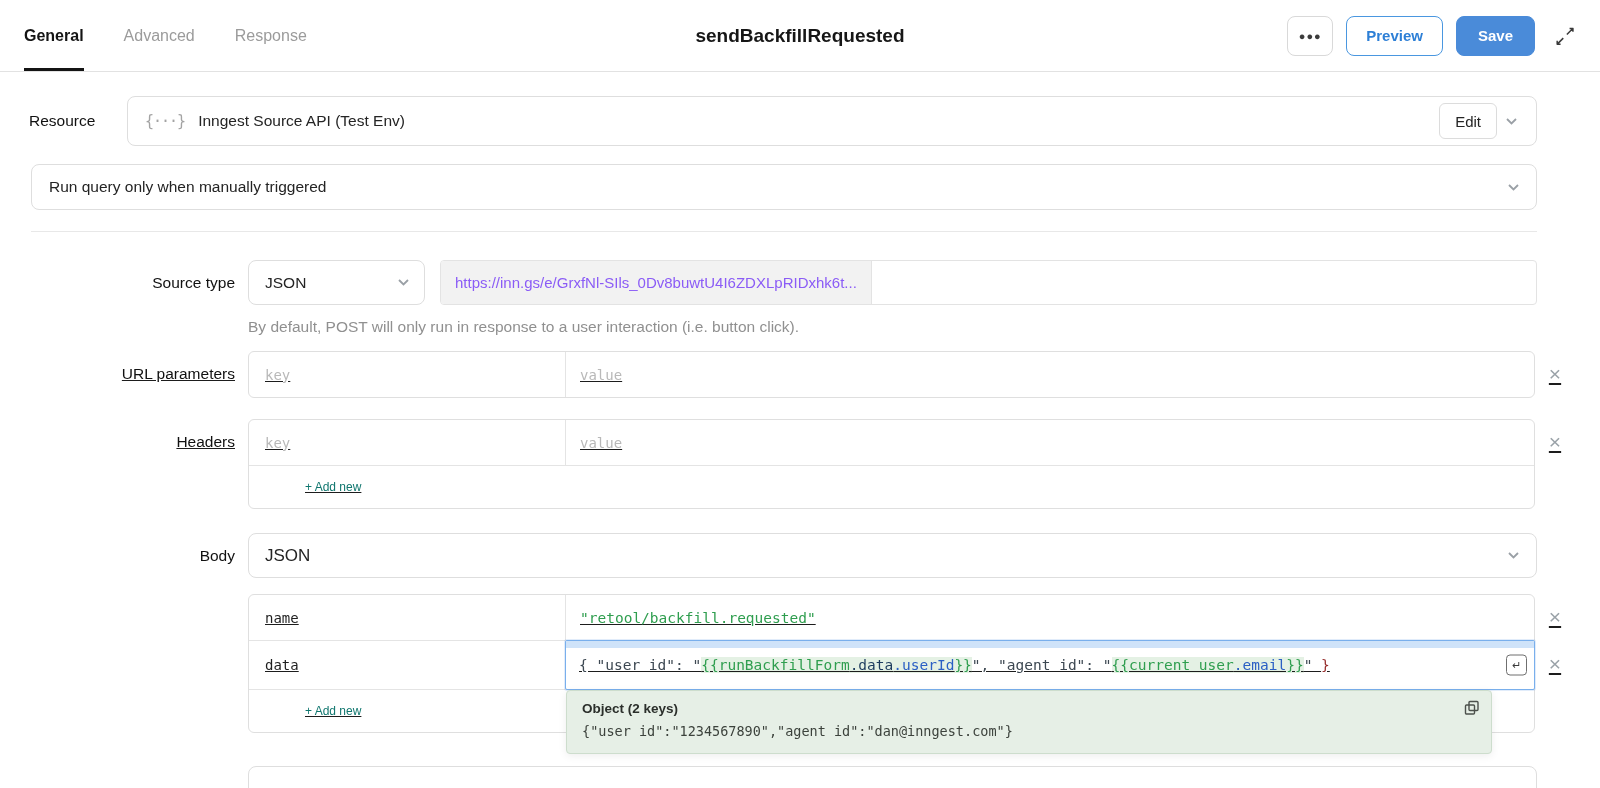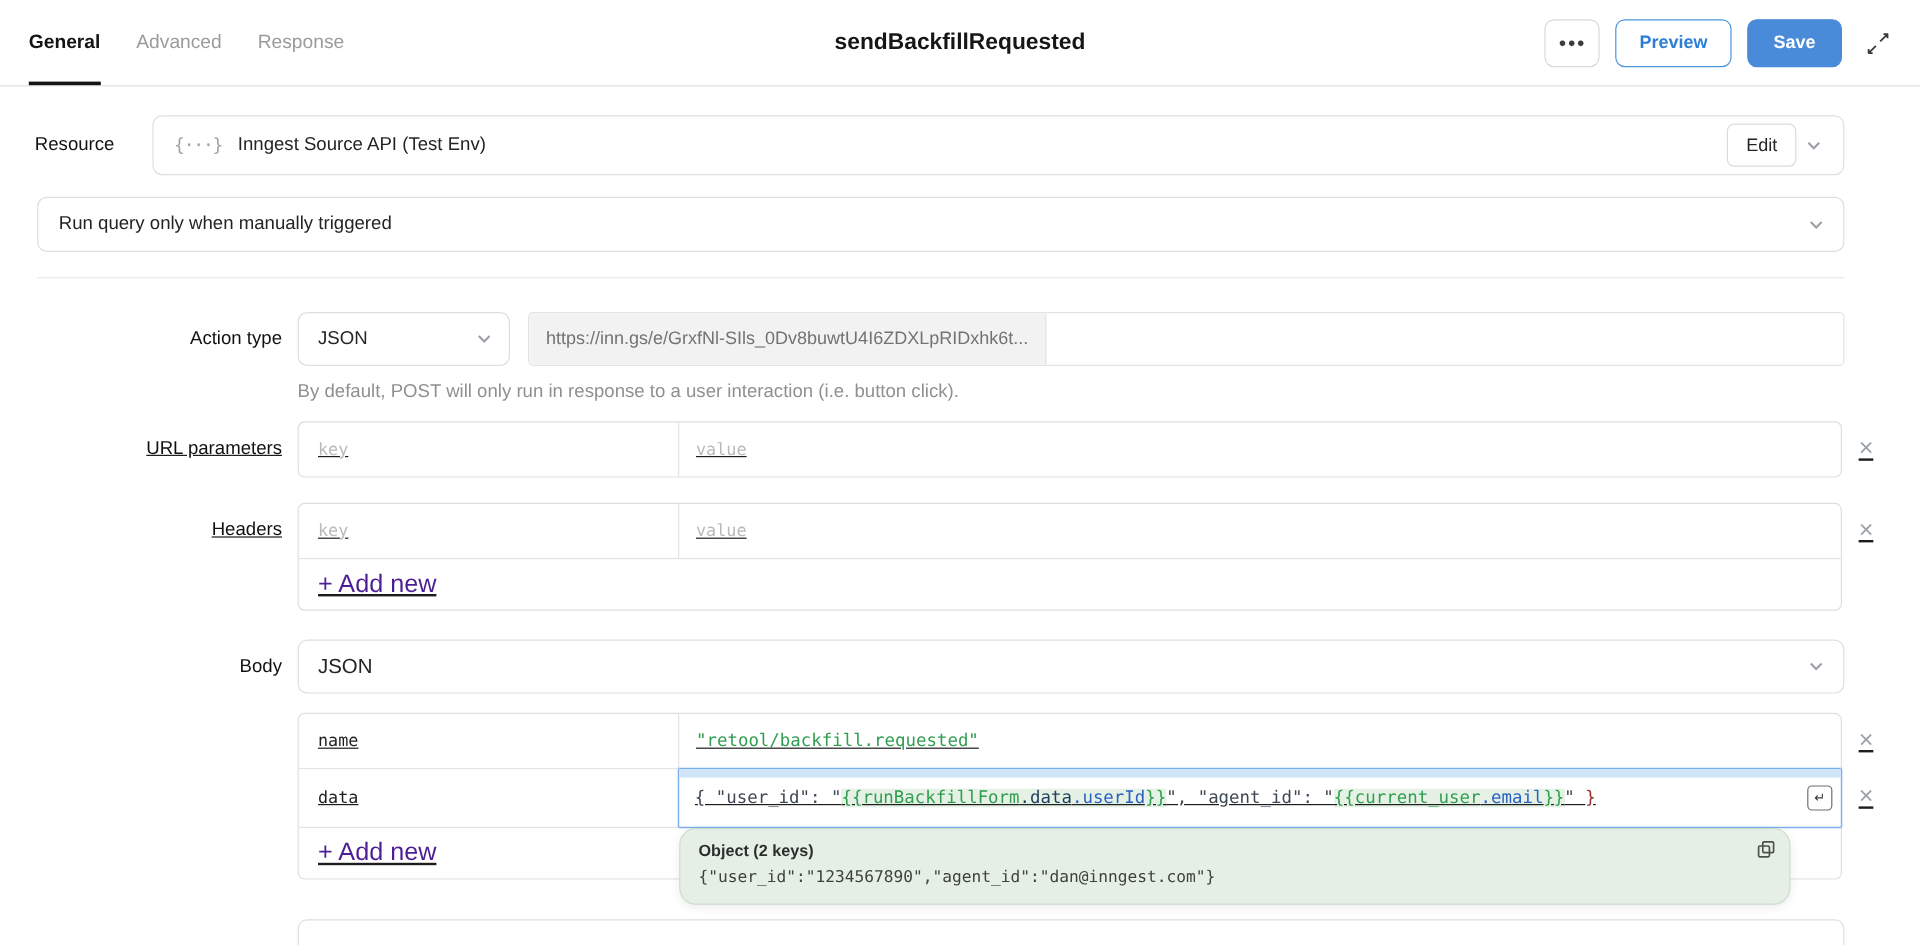--- a/index.html
+++ b/index.html
@@ -6,21 +6,21 @@
   html,body { background:#fff; }
   .page {
     position:relative; width:1600px; height:788px; overflow:hidden;
     font-family:"Liberation Sans", sans-serif; color:#1d1d1d; background:#fff;
   }
   
   .header {
     position:relative; height:72px; border-bottom:1px solid #e2e2e2;
     display:flex; align-items:center; padding:0 24px;
   }
-  .tabs { display:flex; gap:30px; height:100%; }
+  .tabs { display:flex; gap:40px; height:100%; }
   .tab { display:flex; align-items:center; height:100%; font-size:16px; color:#9b9b9b; cursor:pointer; position:relative; }
   .tab.active { color:#141414; font-weight:700; }
   .tab.active::after { content:""; position:absolute; left:0; right:0; bottom:0; height:3px; background:#141414; }
   .q-title { position:absolute; left:50%; transform:translateX(-50%); font-size:19px; font-weight:700; color:#161616; }
   .header-right { margin-left:auto; display:flex; align-items:center; gap:13px; }
   .btn { border-radius:8px; font-size:15px; font-weight:600; height:40px; display:flex; align-items:center; justify-content:center; cursor:pointer; background:#fff; }
   .btn-more { width:46px; border:1px solid #d9d9d9; color:#3c3c3c; font-size:11px; letter-spacing:1px; }
   .btn-preview { padding:0 19px; border:1px solid #4a97e0; color:#2d7fd6; }
   .btn-save { padding:0 21px; border:1px solid #4a8bd9; background:#4a8bd9; color:#fff; }
   .expand-icon { position:relative; width:22px; height:22px; margin-left:6px; cursor:pointer; }
@@ -52,38 +52,38 @@
   .action-row { margin:28px 63px 0 0; height:45px; }
   .method-select {
     width:177px; height:45px; border:1px solid #dedede; border-radius:8px;
     display:flex; align-items:center; padding:0 6px 0 16px; font-size:15.5px; color:#242424; cursor:pointer; flex:none;
   }
   .method-select .grow { flex:1; }
   .gap15 { width:15px; flex:none; }
   .url-field { flex:1; height:45px; display:flex; border:1px solid #e3e3e3; border-radius:4px; overflow:hidden; }
   .url-base {
     background:#f2f2f2; display:flex; align-items:center; padding:0 14px;
-    font-size:15px; color:#737373; border-right:1px solid #e3e3e3; white-space:nowrap;
+    font-size:15px; color:#8b5cf6; border-right:1px solid #e3e3e3; white-space:nowrap;
   }
   .url-path { flex:1; border:none; outline:none; padding:0 14px; font-family:"DejaVu Sans Mono",monospace; font-size:14px; color:#333; background:#fff; }
   .url-path::placeholder { color:#b9b9b9; }
   .helper-text { margin:13px 63px 0 248px; font-size:15.5px; color:#909090; }
   
   .kv-row-outer { margin-right:25px; align-items:flex-start;text-decoration:underline; }
   .kv-row-outer .form-label { line-height:46px; }
   .kv-group { flex:1; border:1px solid #dfdfdf; border-radius:6px; background:#fff; overflow:visible; }
   .kv-line { display:flex; height:45px; }
   .kv-line + .kv-line, .addnew-line { border-top:1px solid #e4e4e4; }
   .kv-key { width:317px; flex:none; border-right:1px solid #e4e4e4; display:flex; align-items:center; padding:0 2px 0 16px; }
   .kv-key input, .kv-val input { width:100%; border:none; outline:none; font-family:"DejaVu Sans Mono",monospace; font-size:14px; color:#1f1f1f; background:transparent; }
   .kv-key input::placeholder, .kv-val input::placeholder { color:#b9b9b9; }
   .kv-val { flex:1; display:flex; align-items:center; padding:0 14px; min-width:0; }
   .kv-keytext { font-family:"DejaVu Sans Mono",monospace; font-size:14px; color:#1f1f1f; }
   .addnew-line { height:43px; display:flex; align-items:center; padding:0 16px; }
-  .addnew-link { color:#4c1d95; font-size:21px; cursor:pointer; }
+  .addnew-link { color:#0f766e; font-size:12px; cursor:pointer;margin-left:40px; }
   .x-col { width:40px; flex:none; display:flex; flex-direction:column; align-items:center; }
   .x-btn { height:45px; display:flex; align-items:center; justify-content:center; width:100%; color:#9aa2a8; font-size:21px; cursor:pointer; line-height:1; }
   
   .body-row { margin:24px 63px 0 0; height:45px; }
   .body-select { flex:1; height:45px; border:1px solid #dedede; border-radius:8px; display:flex; align-items:center; padding:0 8px 0 16px; font-size:17px; color:#242424; cursor:pointer; }
   .body-select .grow { flex:1; }
   .bodykv-outer { margin-top:16px; }
   .mono { font-family:"DejaVu Sans Mono",monospace; font-size:14.5px; }
   .val-green { color:#2f9e4f; white-space:pre; }
   .data-line { height:49px; }
@@ -101,21 +101,21 @@
   .seg-maroon { color:#97302f; }
   .hl { background:#e4f1e4;text-align:center; }
   .open-editor-btn {
     position:absolute; right:7px; top:50%; transform:translateY(-50%);
     width:21px; height:21px; border:1.4px solid #6f6f6f; border-radius:4px;
     display:flex; align-items:center; justify-content:center; font-size:11px; color:#3c3c3c; cursor:pointer; background:#fff;
   }
   
   .eval-tooltip {
     position:absolute; left:566px; top:690px; width:926px; min-height:64px; z-index:5;
-    background:#e6efe6; border:1px solid #cdddcd; border-radius:14px;
+    background:#e6efe6; border:1px solid #cdddcd; border-radius:4px;
     padding:10px 40px 11px 15px; box-shadow:0 2px 8px rgba(0,0,0,.07);
   }
   .eval-title { font-size:13.5px; font-weight:700; color:#2b2f2b; margin-bottom:7px; }
   .eval-json { font-family:"DejaVu Sans Mono",monospace; font-size:13.5px; color:#3c423c; white-space:nowrap; overflow:hidden; }
   .copy-btn { position:absolute; top:9px; right:11px; width:16px; height:16px; cursor:pointer; }
   .copy-btn rect { fill:none; stroke:#4c514c; stroke-width:1.4; }
   
   .partial-box { margin:33px 63px 0 248px; height:40px; border:1px solid #dedede; border-radius:8px; }
 </style>
 </head>
@@ -156,21 +156,21 @@
   <div class="trigger-row">
     <span class="grow">Run query only when manually triggered</span>
     <svg class="chev" viewBox="0 0 11 7">
         <path d="M1 1l4.5 4.5L10 1"></path>
       </svg>
   </div>
 
   <div class="divider"></div>
 
   <div class="form-row action-row">
-    <div class="form-label">Action type</div>
+    <div class="form-label">Source type</div>
     <div class="gap13"></div>
     <div class="method-select">
       <span class="grow">JSON</span>
       <svg class="chev" viewBox="0 0 11 7">
           <path d="M1 1l4.5 4.5L10 1"></path>
         </svg>
     </div>
     <div class="gap15"></div>
     <div class="url-field">
       <div class="url-base">https://inn.gs/e/GrxfNl-SIls_0Dv8buwtU4I6ZDXLpRIDxhk6t...</div>

